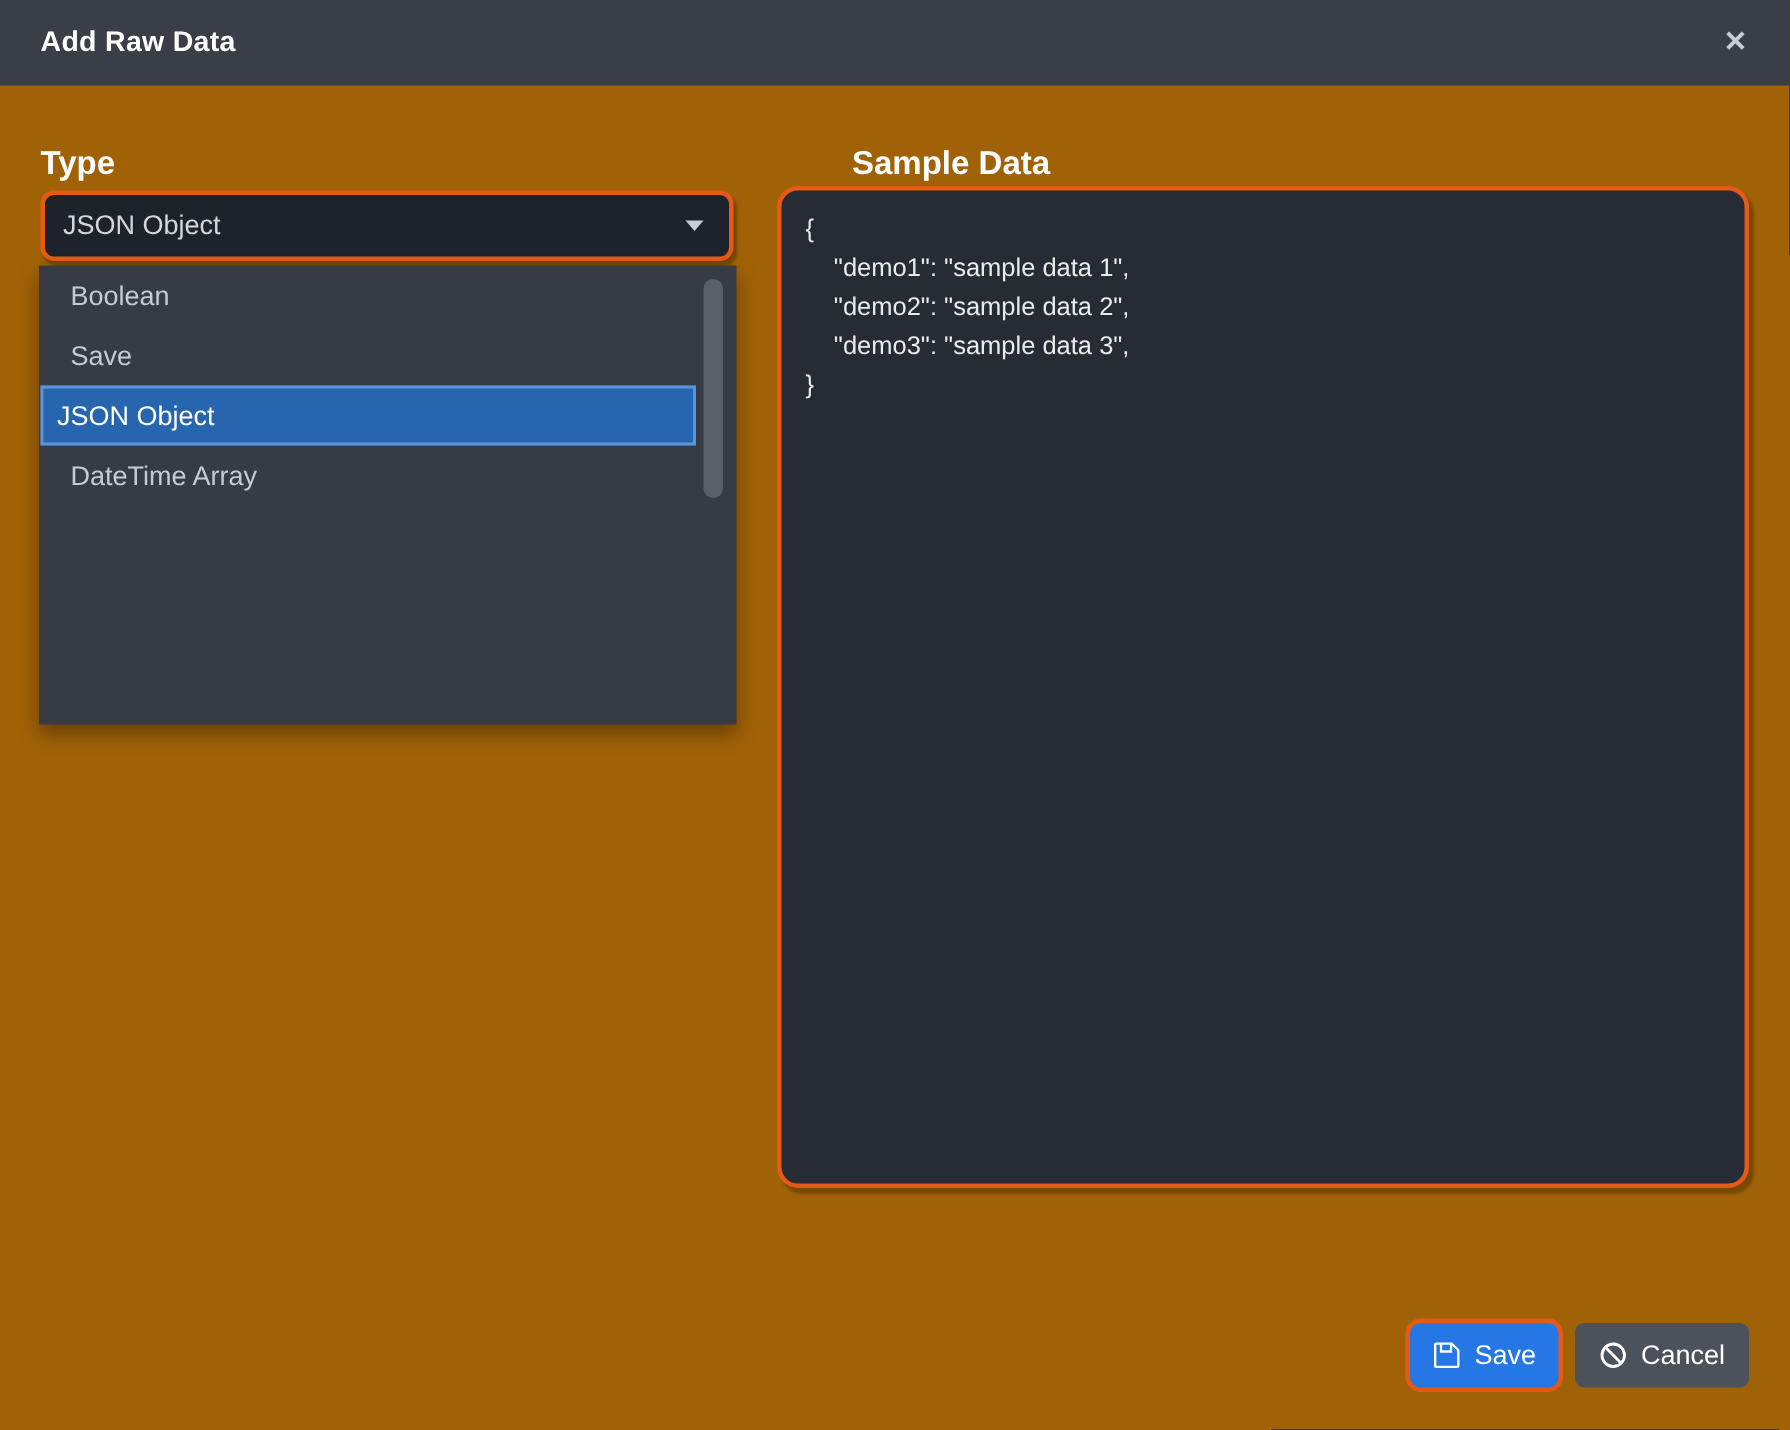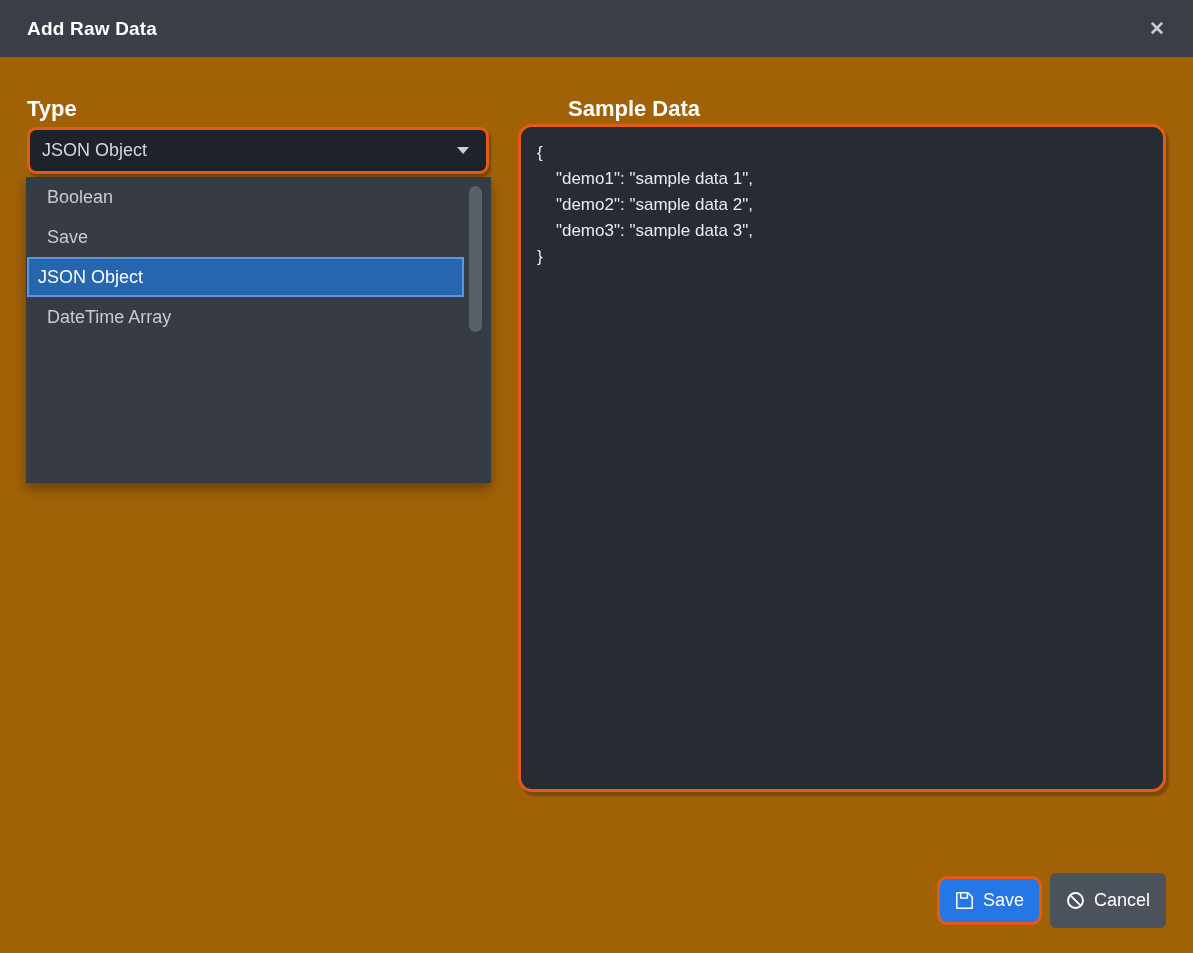--- a/index.html
+++ b/index.html
@@ -158,21 +158,21 @@
     background: #2477e5;
     border: 3px solid #e55b16;
     border-radius: 10px;
     height: 49px;
     padding: 0 15px;
   }
   .cancel-btn {
     background: #4c525b;
     border: none;
     border-radius: 6px;
-    height: 55px;
+    height: 43px;
     padding: 0 16px;
   }
   .btn svg { display: block; }
 </style>
 </head>
 <body>
 
 <div class="dialog">
 
   <div class="dialog-header">

